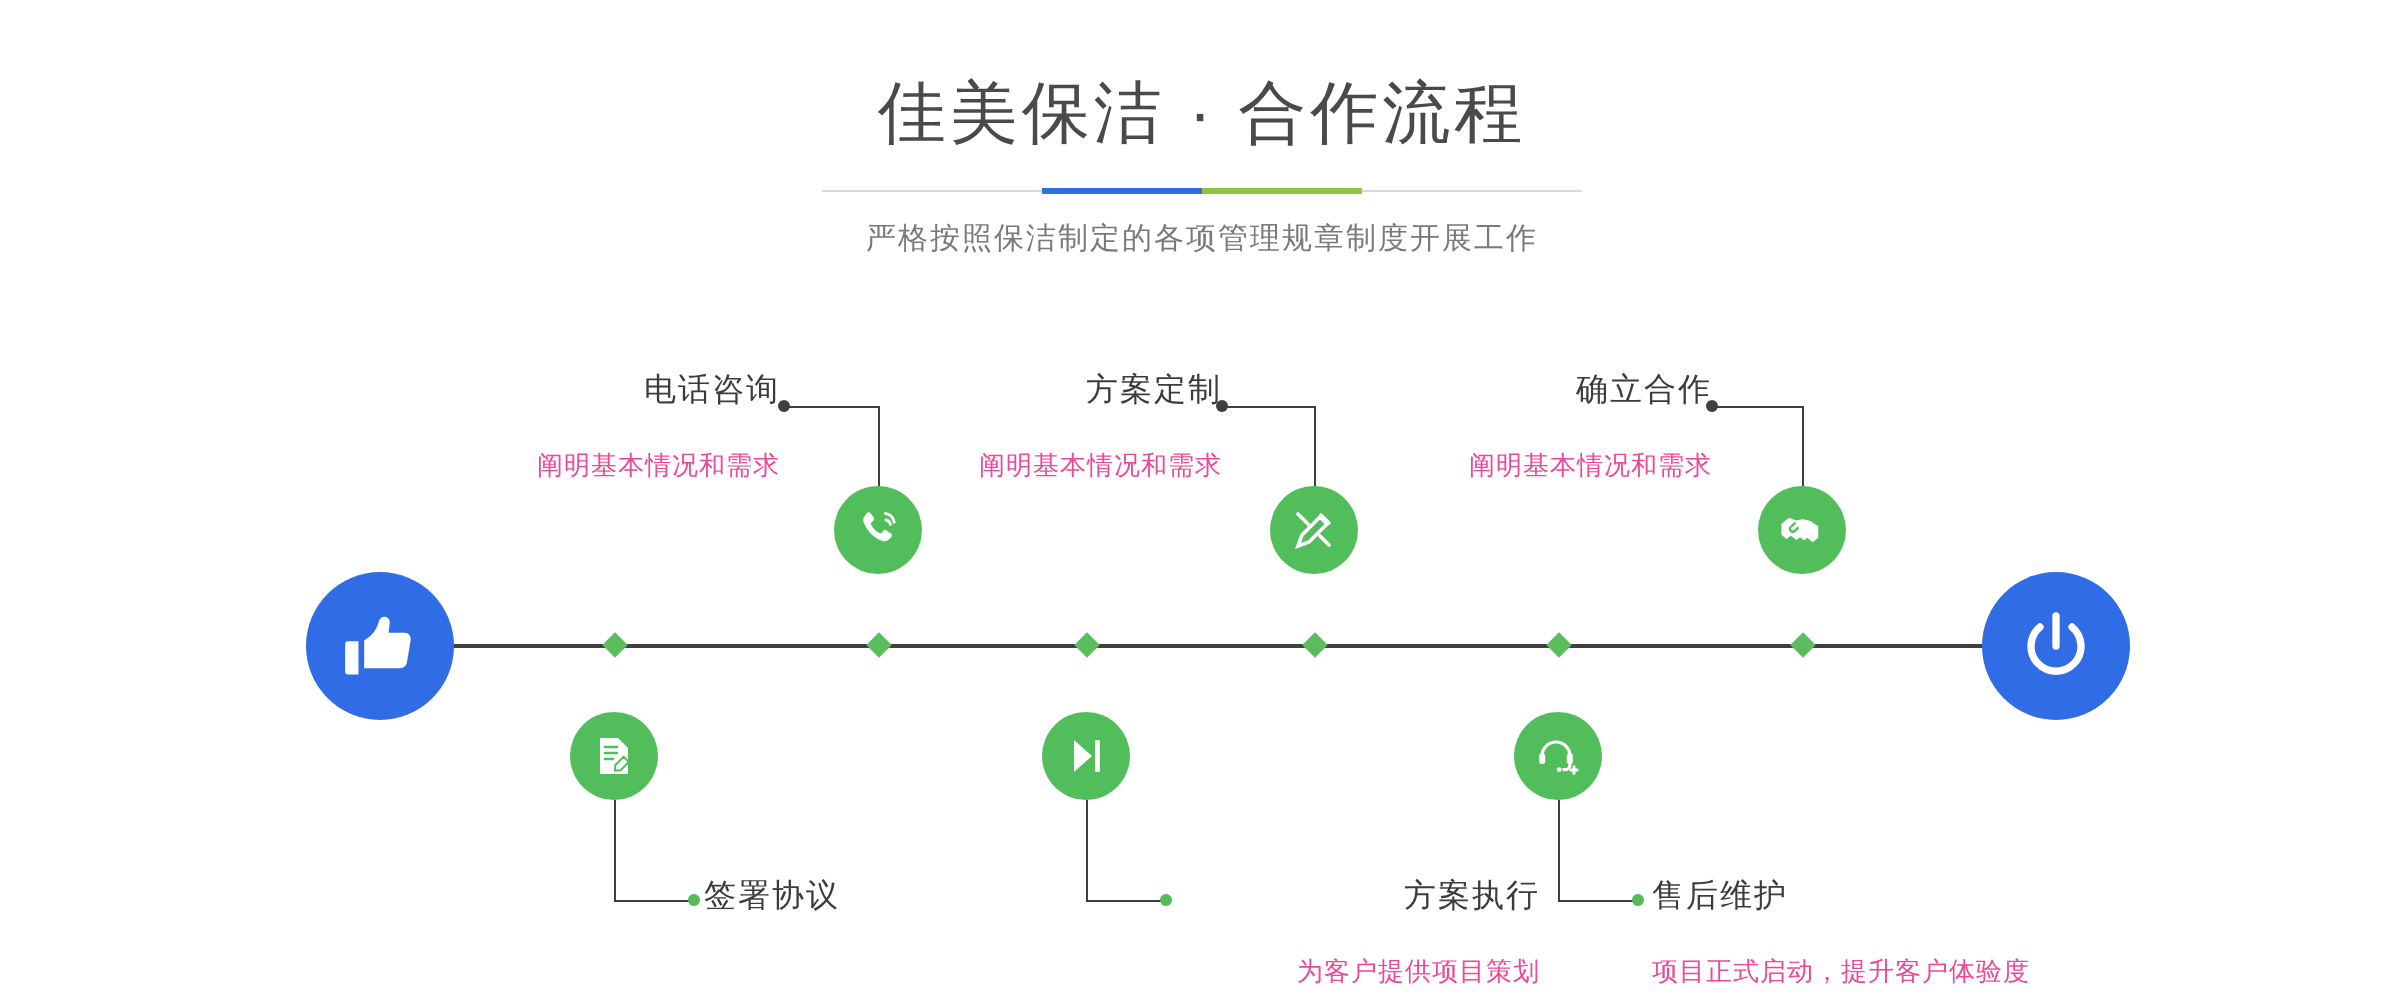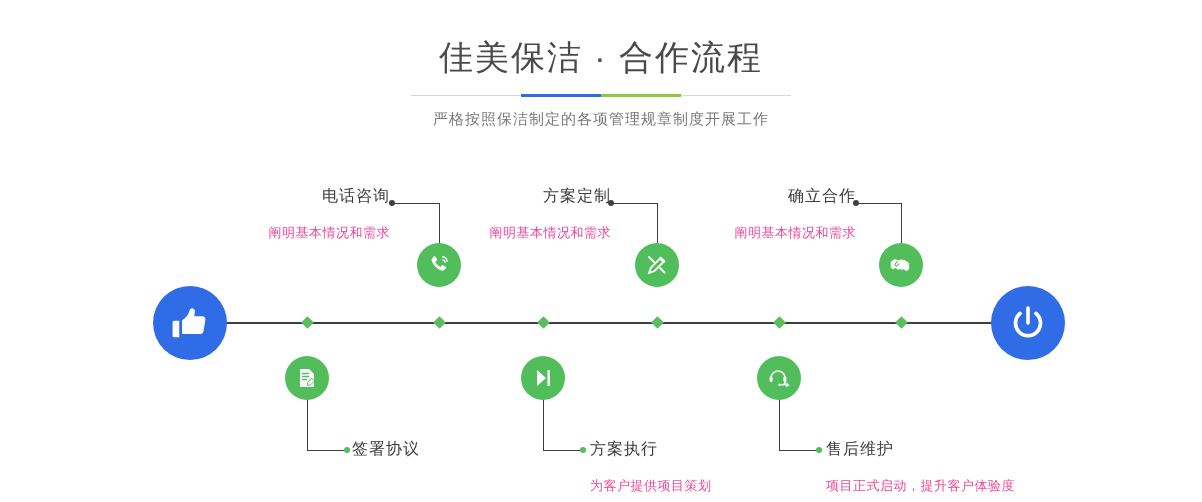--- a/index.html
+++ b/index.html
@@ -264,21 +264,21 @@
       <span>
         <svg width="24" height="24" viewBox="0 0 24 24" fill="#ffffff">
           <path d="M6 4l9 8-9 8z"></path>
           <rect x="16.5" y="4" width="2.4" height="16" rx="0.6"></rect>
         </svg>
       </span>
     </div>
     <div class="conn-v" style="left:543px; top:240px; height:50px;"></div>
     <div class="conn-h" style="left:543px; top:290px; width:40px;"></div>
     <div class="dot down" style="left:580px; top:287px;"></div>
-    <div class="lbl" style="left:590px; top:278px; width:180px; text-align:left;font-family:Liberation Serif, serif;">
+    <div class="lbl" style="left:590px; top:278px; width:180px; text-align:right;font-family:Liberation Serif, serif;">
       <div class="t">方案执行</div>
       <div class="d">为客户提供项目策划</div>
     </div>
 
     <div class="badge" style="left:879px; top:83px;">
       <span>
         <svg width="26" height="26" viewBox="0 0 24 24" fill="#ffffff">
           <path d="M2.5 9.2L6 6.4l3.3 1.2 3.1-.6 3.2.7 3.9 2.6v5.3l-2.6 2.1-2.4-2.1-1.6 1.1-1.8-1.3-1.7 1.2-2.5-2-2.1 1.5-2.3-1.9z"></path>
           <path d="M9 8.6l-2.2 2c-.5.5-.5 1.3 0 1.8s1.3.5 1.8 0l1.8-1.6" fill="none" stroke="#52bd5b" stroke-width="1"></path>
         </svg>

